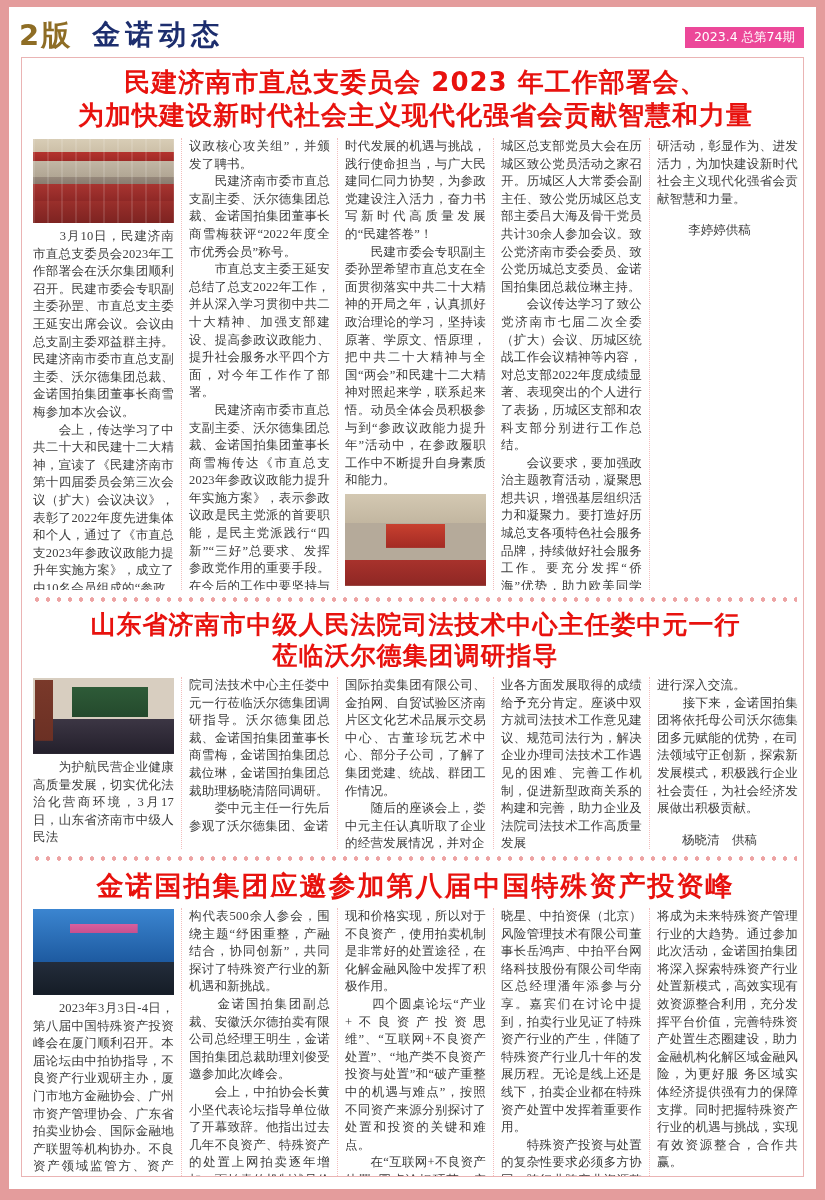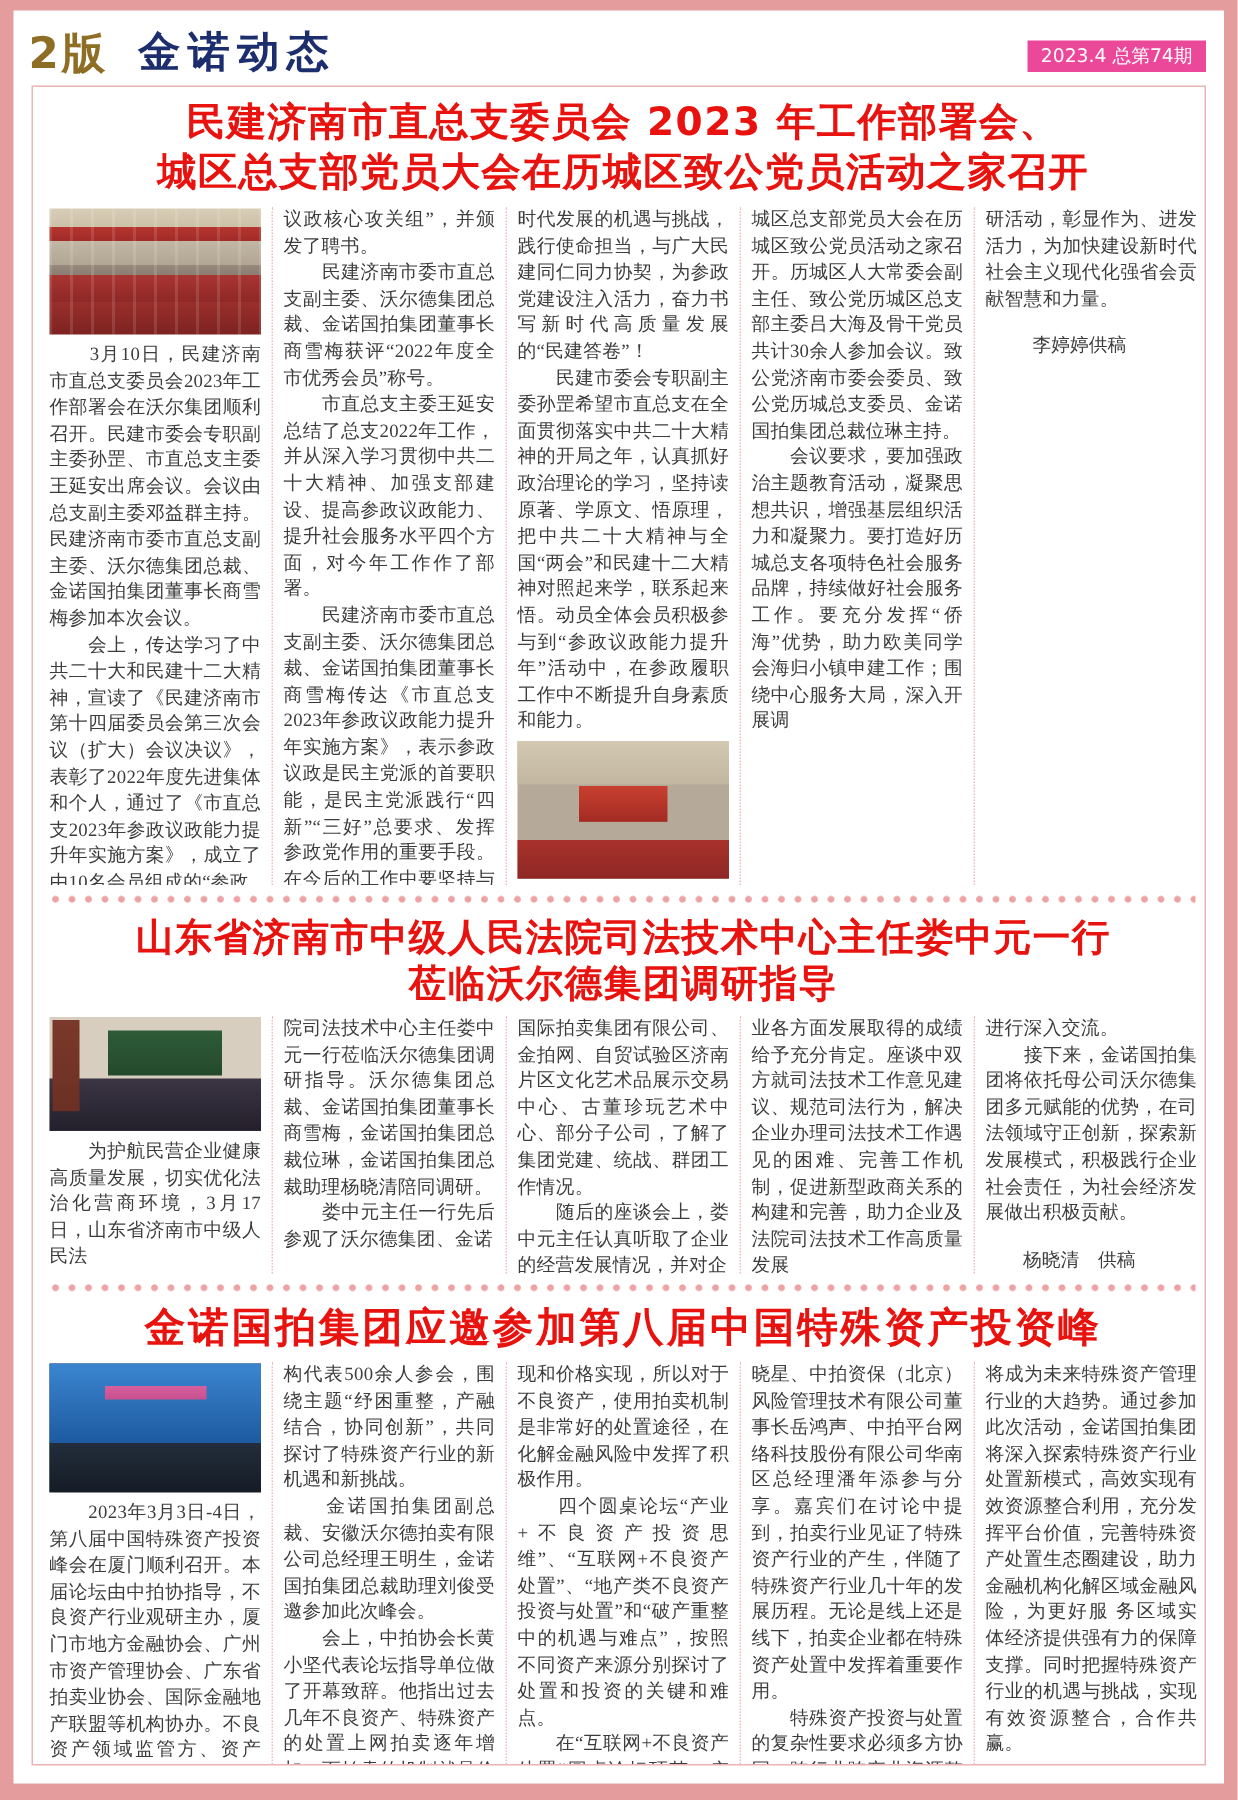--- a/index.html
+++ b/index.html
@@ -125,21 +125,21 @@
     <span class="masthead">金诺动态</span>
     <span class="spacer"></span>
     <span class="issue-box">2023.4 总第74期</span>
   </div>
 
   <div class="frame">
 
     <div>
       <h1 class="title t1">
         <span style="display:block">民建济南市直总支委员会 2023 年工作部署会、</span>
-        <span style="display:block">城区总支部党员大会在历城区致公党员活动之家召开</span>
+        <span style="display:block">为加快建设新时代社会主义现代化强省会贡献智慧和力量</span>
       </h1>
       <div class="cols cols1">
         <div class="col">
           <div class="photo photo1"></div>
           <p class="body">　　3月10日，民建济南市直总支委员会2023年工作部署会在沃尔集团顺利召开。民建市委会专职副主委孙罡、市直总支主委王延安出席会议。会议由总支副主委邓益群主持。民建济南市委市直总支副主委、沃尔德集团总裁、金诺国拍集团董事长商雪梅参加本次会议。</p>
           <p class="body">　　会上，传达学习了中共二十大和民建十二大精神，宣读了《民建济南市第十四届委员会第三次会议（扩大）会议决议》，表彰了2022年度先进集体和个人，通过了《市直总支2023年参政议政能力提升年实施方案》，成立了由10名会员组成的“参政</p>
         </div>
         <div class="col">
           <p class="body">议政核心攻关组”，并颁发了聘书。</p>
           <p class="body">　　民建济南市委市直总支副主委、沃尔德集团总裁、金诺国拍集团董事长商雪梅获评“2022年度全市优秀会员”称号。</p>
@@ -147,20 +147,21 @@
           <p class="body">　　民建济南市委市直总支副主委、沃尔德集团总裁、金诺国拍集团董事长商雪梅传达《市直总支2023年参政议政能力提升年实施方案》，表示参政议政是民主党派的首要职能，是民主党派践行“四新”“三好”总要求、发挥参政党作用的重要手段。在今后的工作中要坚持与时俱进、守正创新，以奋发上进的精神面貌应对新</p>
         </div>
         <div class="col">
           <p class="body">时代发展的机遇与挑战，践行使命担当，与广大民建同仁同力协契，为参政党建设注入活力，奋力书写新时代高质量发展的“民建答卷”！</p>
           <p class="body">　　民建市委会专职副主委孙罡希望市直总支在全面贯彻落实中共二十大精神的开局之年，认真抓好政治理论的学习，坚持读原著、学原文、悟原理，把中共二十大精神与全国“两会”和民建十二大精神对照起来学，联系起来悟。动员全体会员积极参与到“参政议政能力提升年”活动中，在参政履职工作中不断提升自身素质和能力。</p>
           <div class="photo photo2"></div>
 
         </div>
         <div class="col">
           <p class="body">城区总支部党员大会在历城区致公党员活动之家召开。历城区人大常委会副主任、致公党历城区总支部主委吕大海及骨干党员共计30余人参加会议。致公党济南市委会委员、致公党历城总支委员、金诺国拍集团总裁位琳主持。</p>
+          <p class="body">　　会议传达学习了致公党济南市七届二次全委（扩大）会议、历城区统战工作会议精神等内容，对总支部2022年度成绩显著、表现突出的个人进行了表扬，历城区支部和农科支部分别进行工作总结。</p>
           <p class="body">　　会议要求，要加强政治主题教育活动，凝聚思想共识，增强基层组织活力和凝聚力。要打造好历城总支各项特色社会服务品牌，持续做好社会服务工作。要充分发挥“侨海”优势，助力欧美同学会海归小镇申建工作；围绕中心服务大局，深入开展调</p>
         </div>
         <div class="col">
           <p class="body">研活动，彰显作为、进发活力，为加快建设新时代社会主义现代化强省会贡献智慧和力量。</p>
           <p class="byline">李婷婷供稿</p>
         </div>
       </div>
     </div>
 
     <div class="dots"></div>

